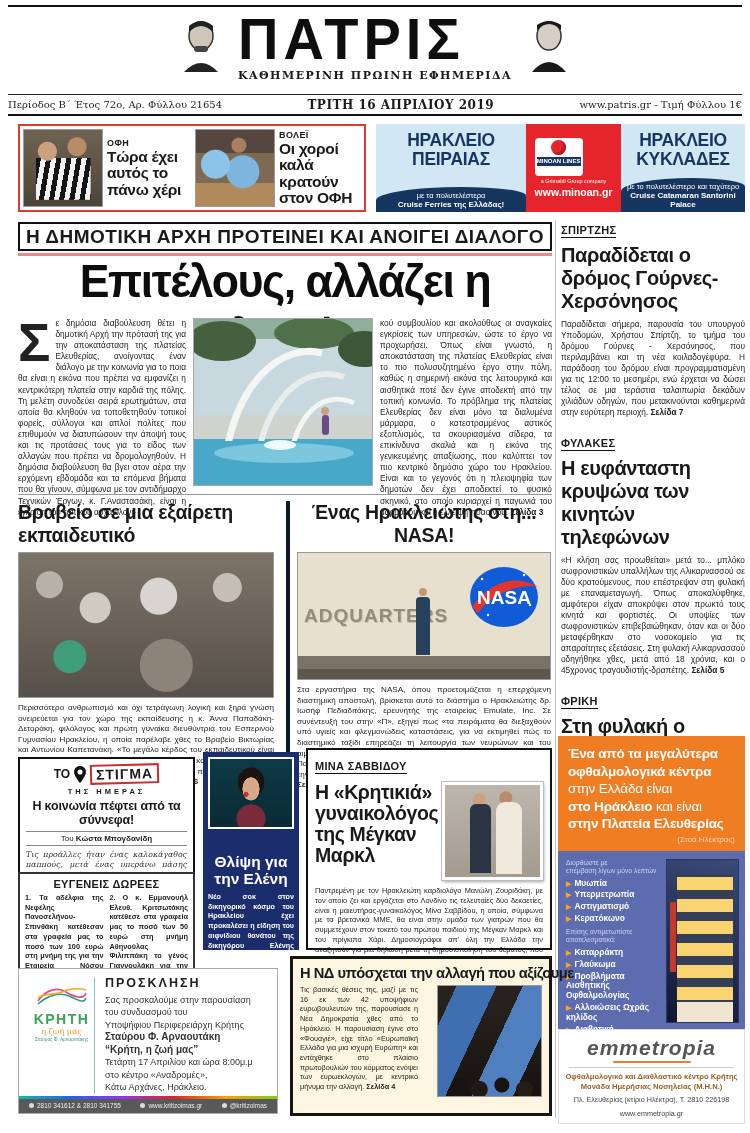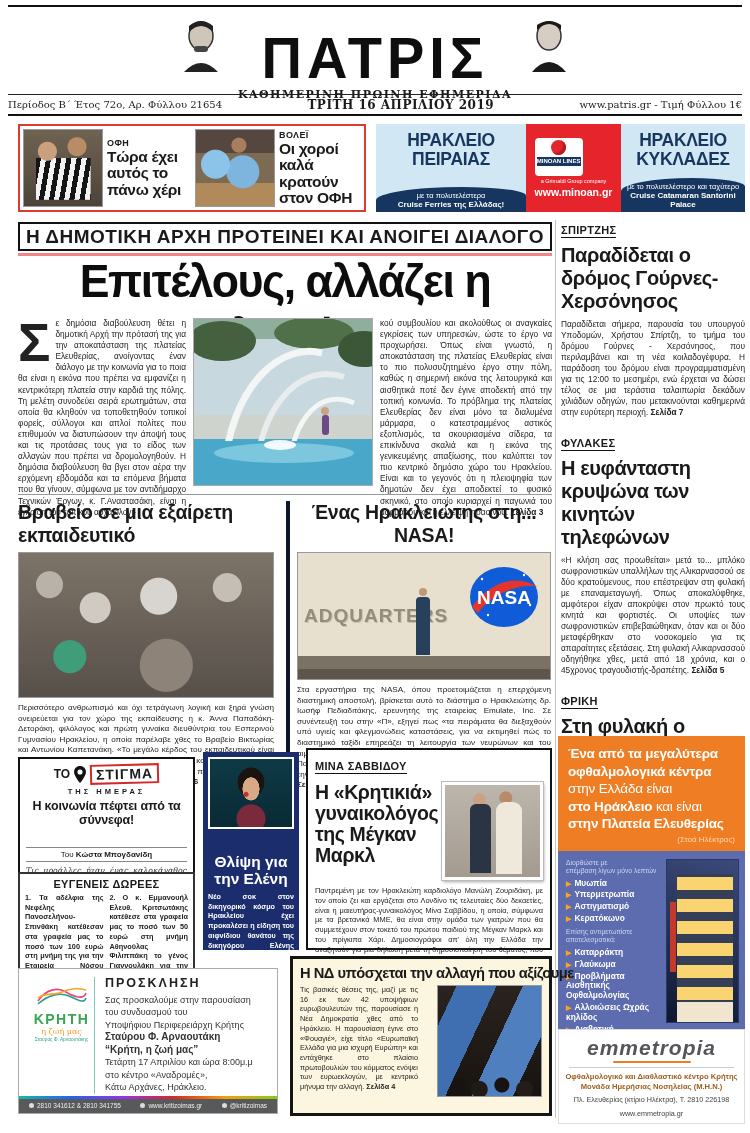--- a/index.html
+++ b/index.html
@@ -5,21 +5,21 @@
   * { margin:0; padding:0; box-sizing:border-box; }
   html,body { background:#fff; }
   .page { position:relative; width:750px; height:1133px; background:#fff; overflow:hidden;
           font-family:"Liberation Sans", sans-serif; color:#1a1a1a; }
 
   
   .rule-top { position:absolute; top:5px; left:8px; right:8px; height:2px; background:#111; }
   .masthead { position:absolute; top:10px; left:0; right:0; height:82px;
               display:flex; justify-content:center; align-items:flex-start; gap:16px; }
   .portrait { margin-top:6px; }
-  .mh-center { text-align:center;margin-top:19px; }
+  .mh-center { text-align:left; }
   .mh-title { font-size:56px; line-height:58px; font-weight:900; letter-spacing:5px; color:#0e0e0e;
               transform:scaleY(1.04); }
   .mh-sub { font-family:"DejaVu Serif", serif; font-size:11px; font-weight:bold; letter-spacing:1.5px; margin-top:1px; }
   .infobar { position:absolute; top:94px; left:8px; right:8px; height:22px;
              border-top:1px solid #222; border-bottom:2px solid #111;
              display:flex; align-items:center; justify-content:space-between;
              font-family:"DejaVu Serif", serif; font-size:10px; }
   .infobar .date { font-weight:bold; font-size:12px; letter-spacing:0.5px; }
 
   
@@ -137,21 +137,21 @@
   .em-desc { font-size:7.6px; font-weight:bold; color:#9c5f1e; line-height:9.6px; }
   .em-addr { font-size:7.2px; color:#444; margin-top:4px; line-height:9.4px; }
 
   
   .stigma { position:absolute; top:757px; left:18px; width:177px; border:2px solid #111; padding:5px 6px; background:#fff; }
   .stg-row { display:flex; justify-content:center; align-items:center; gap:4px; }
   .stg-to { font-size:12px; font-weight:900; }
   .stg-word { font-size:14px; font-weight:900; border:2px solid #d22a2a; padding:0 4px;
               transform:rotate(-1.5deg); letter-spacing:1px; }
   .stg-sub { text-align:center; font-size:7.5px; font-weight:bold; letter-spacing:3px; margin:3px 0; }
-  .stg-head { font-size:12.5px; font-weight:bold; text-align:center; margin-bottom:20px; letter-spacing:-0.2px; }
+  .stg-head { font-size:12.5px; font-weight:bold; text-align:center; margin-bottom:4px; letter-spacing:-0.2px; }
   .stg-by { border-top:1px solid #888; border-bottom:1px solid #888; text-align:center;
             font-size:8px; padding:2px 0; margin-bottom:4px; }
   .stg-body { font-family:"DejaVu Serif", serif; font-style:italic; font-size:7.8px; line-height:10.3px;
               text-align:justify; color:#333; }
 
   
   .donations { position:absolute; top:872px; left:18px; width:177px; border:2px solid #333; padding:4px 5px; background:#fff; }
   .don-title { text-align:center; font-size:11px; font-weight:900; margin-bottom:3px; letter-spacing:0.3px; }
   .don-cols { display:flex; gap:6px; }
   .don-col { flex:1; font-size:7.3px; line-height:9.7px; text-align:justify; font-weight:bold; color:#222; }

